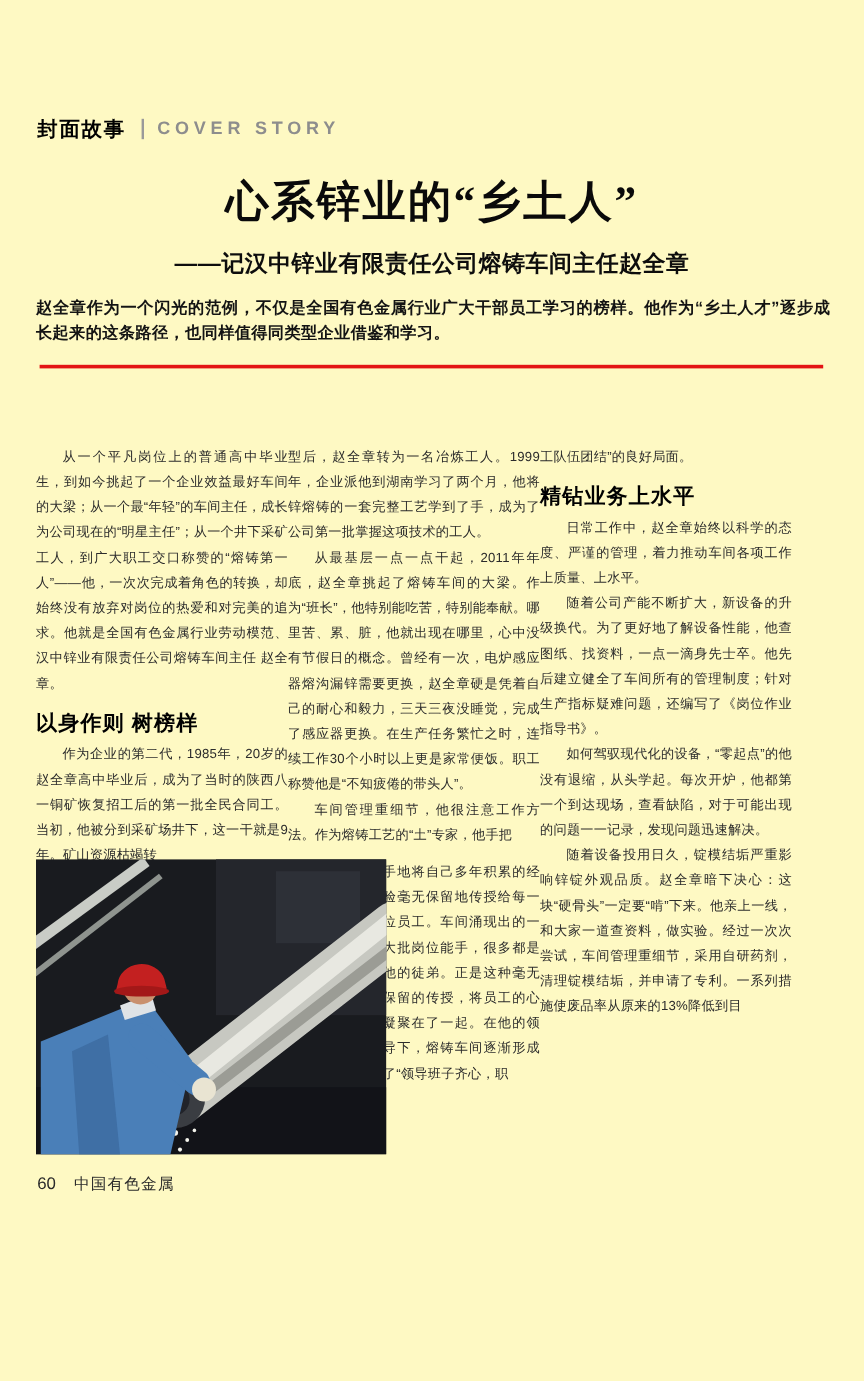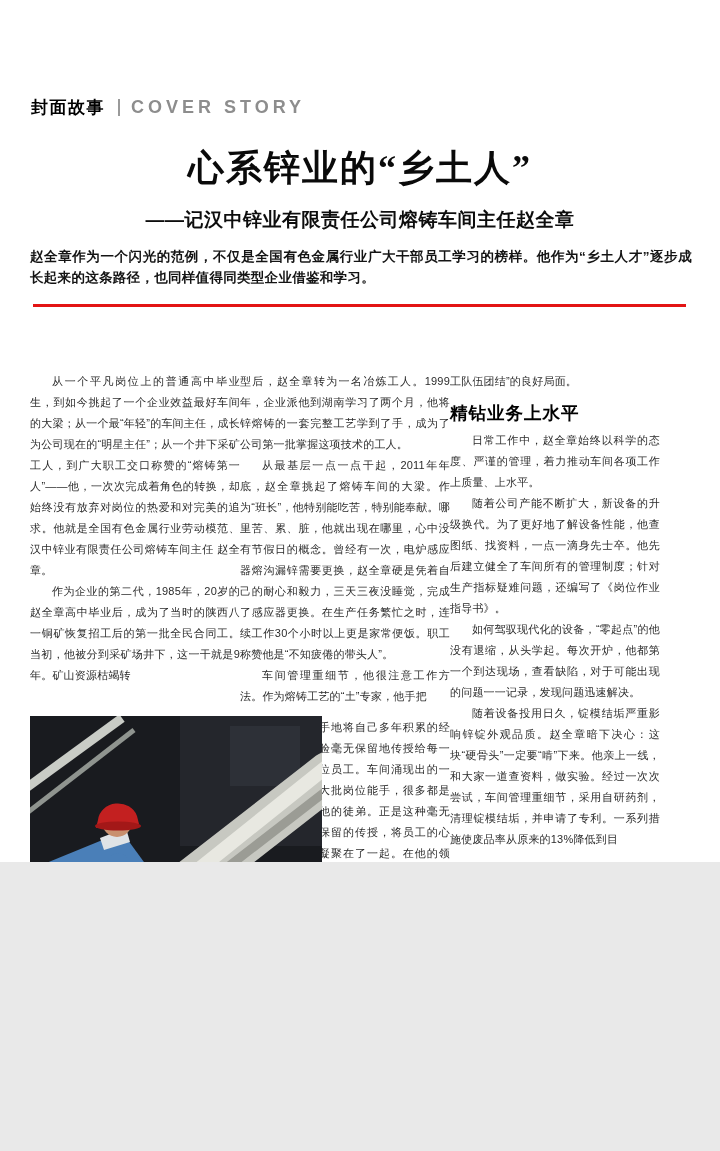--- a/index.html
+++ b/index.html
@@ -1,26 +1,26 @@
 <!DOCTYPE html>
 <html><head>
 <meta charset="utf-8">
 <style>
   * { margin:0; padding:0; box-sizing:border-box; }
   html,body { background:#e9e9e9; }
   body { font-family:"Liberation Sans", sans-serif; }
   .page {
-    position:relative; width:720px; height:862px; margin:0 auto;
-    background:#ffffff; overflow:hidden; color:#222;text-decoration:underline;
+    position:relative; width:720px; height:1151px; margin:0 auto;
+    background:#fef9c3; overflow:hidden; color:#222;text-decoration:underline;
   }
   
   .kicker { position:absolute; left:31px; top:96px; display:flex; align-items:center; }
   .kicker-cn { font-size:17px; font-weight:bold; color:#000; letter-spacing:1.5px; }
   .kicker-divider { width:2px; height:17px; background:#9a9a9a; margin:0 11px 0 13px; }
-  .kicker-en { font-size:18px; font-weight:bold; color:#8d8d8d; letter-spacing:4px; }
+  .kicker-en { font-size:15px; font-weight:bold; color:#8d8d8d; letter-spacing:4px; }
   
   .title {
     position:absolute; left:0; right:0; top:144px; text-align:center;
     font-family:"Liberation Serif", serif; font-size:36px; font-weight:bold;
     color:#0a0a0a; letter-spacing:2px;
   }
   .subtitle {
     position:absolute; left:0; right:0; top:207px; text-align:center;
     font-size:19px; font-weight:bold; color:#0d0d0d; letter-spacing:0.5px;
   }
@@ -73,20 +73,21 @@
 
   <p class="standfirst">赵全章作为一个闪光的范例，不仅是全国有色金属行业广大干部员工学习的榜样。他作为“乡土人才”逐步成长起来的这条路径，也同样值得同类型企业借鉴和学习。</p>
   <div class="red-rule"></div>
 
 
   <div class="columns">
 
     <div class="col">
       <div class="col1-block">
         <p class="indent">从一个平凡岗位上的普通高中毕业生，到如今挑起了一个企业效益最好车间的大梁；从一个最“年轻”的车间主任，成长为公司现在的“明星主任”；从一个井下采矿工人，到广大职工交口称赞的“熔铸第一人”——他，一次次完成着角色的转换，却始终没有放弃对岗位的热爱和对完美的追求。他就是全国有色金属行业劳动模范、汉中锌业有限责任公司熔铸车间主任 赵全章。</p>
+        <h3 class="sec-heading">以身作则 树榜样</h3>
         <p class="indent">作为企业的第二代，1985年，20岁的赵全章高中毕业后，成为了当时的陕西八一铜矿恢复招工后的第一批全民合同工。当初，他被分到采矿场井下，这一干就是9年。矿山资源枯竭转</p>
       </div>
     </div>
 
     <div class="col">
       <div class="col2-top">
         <p>型后，赵全章转为一名冶炼工人。1999年，企业派他到湖南学习了两个月，他将锌熔铸的一套完整工艺学到了手，成为了公司第一批掌握这项技术的工人。</p>
         <p class="indent">从最基层一点一点干起，2011年年底，赵全章挑起了熔铸车间的大梁。作为“班长”，他特别能吃苦，特别能奉献。哪里苦、累、脏，他就出现在哪里，心中没有节假日的概念。曾经有一次，电炉感应器熔沟漏锌需要更换，赵全章硬是凭着自己的耐心和毅力，三天三夜没睡觉，完成了感应器更换。在生产任务繁忙之时，连续工作30个小时以上更是家常便饭。职工称赞他是“不知疲倦的带头人”。</p>
         <p class="indent">车间管理重细节，他很注意工作方法。作为熔铸工艺的“土”专家，他手把</p>
       </div>

